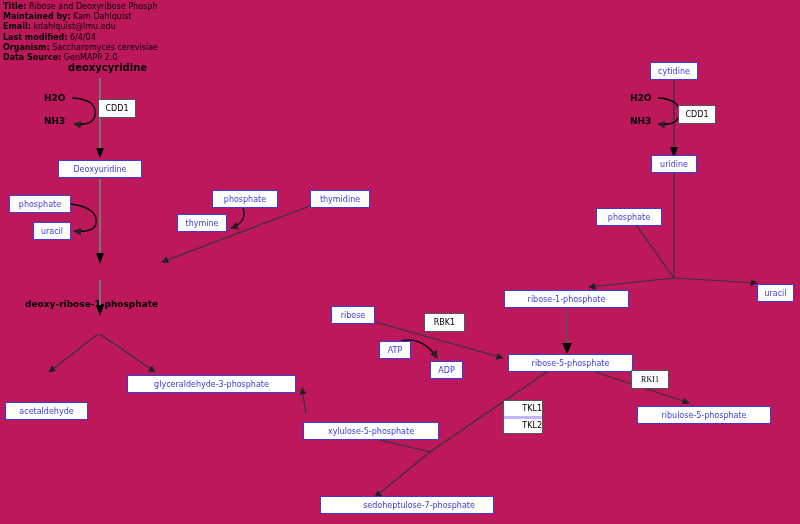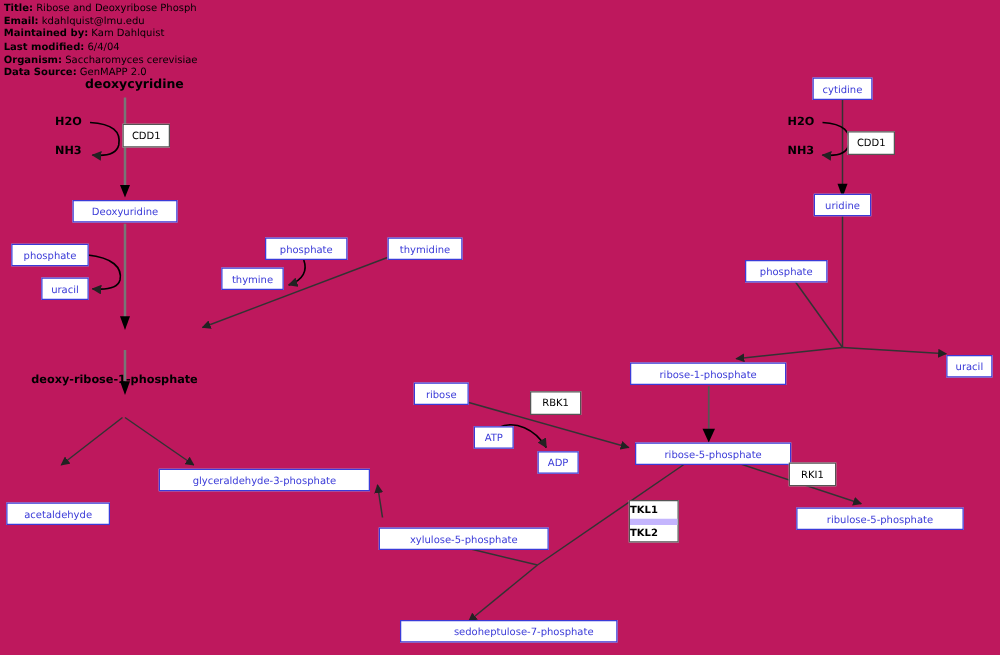--- a/index.html
+++ b/index.html
@@ -81,27 +81,26 @@
     box-sizing: border-box;
     border: 1px solid #555555;
     background: #ffffff;
     display: flex;
     flex-direction: column;
   }
   .enzyme-stack .cell {
     flex: 1 1 auto;
     display: flex;
     align-items: center;
-    justify-content: flex-start;
+    justify-content: flex-end;
     font-size: 8px;
     color: #000000;
-    font-weight: bold;
   }
   .enzyme-stack .cell + .cell {
-    border-top: 5px solid #c4b5fd;
+    border-top: 3px solid #c4b5fd;
   }
 
   
   .plain {
     position: absolute;
     font-size: 9px;
     font-weight: bold;
     color: #000000;
     white-space: nowrap;
   }
@@ -173,26 +172,26 @@
 
     <line x1="306" y1="414" x2="302" y2="388" stroke="#333333" stroke-width="1.2" marker-end="url(#ah)"></line>
   </svg>
 
   <div id="info">
     <div class="info-row" id="info-row-title">
       <span class="info-key">Title:</span>
       <span class="info-val">Ribose and Deoxyribose Phosph</span>
     </div>
     <div class="info-row">
+      <span class="info-key">Maintained by:</span>
+      <span class="info-val">Kam Dahlquist</span>
+    </div>
+    <div class="info-row">
       <span class="info-key">Email:</span>
       <span class="info-val">kdahlquist@lmu.edu</span>
-    </div>
-    <div class="info-row">
-      <span class="info-key">Maintained by:</span>
-      <span class="info-val">Kam Dahlquist</span>
     </div>
     <div class="info-row">
       <span class="info-key">Last modified:</span>
       <span class="info-val">6/4/04</span>
     </div>
     <div class="info-row">
       <span class="info-key">Organism:</span>
       <span class="info-val">Saccharomyces cerevisiae</span>
     </div>
     <div class="info-row">
@@ -294,21 +293,21 @@
   </div>
 
   <div class="node enzyme" style="left:678px; top:105px; width:38px; height:19px;">
     <span>CDD1</span>
   </div>
 
   <div class="node enzyme" style="left:424px; top:313px; width:41px; height:19px;">
     <span>RBK1</span>
   </div>
 
-  <div class="node enzyme" style="left:631px; top:370px; width:38px; height:19px;">
+  <div class="node enzyme" style="left:631px; top:370px; width:38px; height:19px;font-family:Liberation Serif, serif;">
     <span>RKI1</span>
   </div>
 
   <div class="enzyme-stack" style="left:503px; top:400px; width:40px; height:34px;">
     <div class="cell">
       <span>TKL1</span>
     </div>
     <div class="cell">
       <span>TKL2</span>
     </div>

